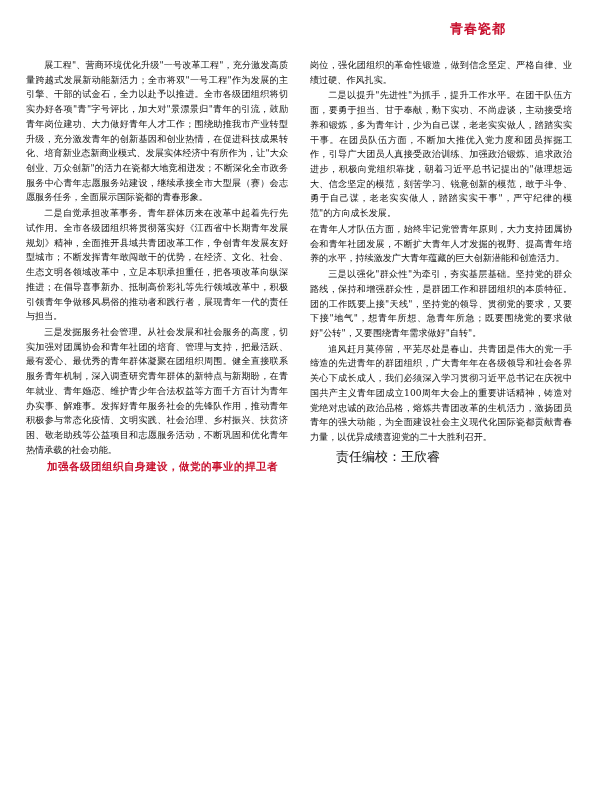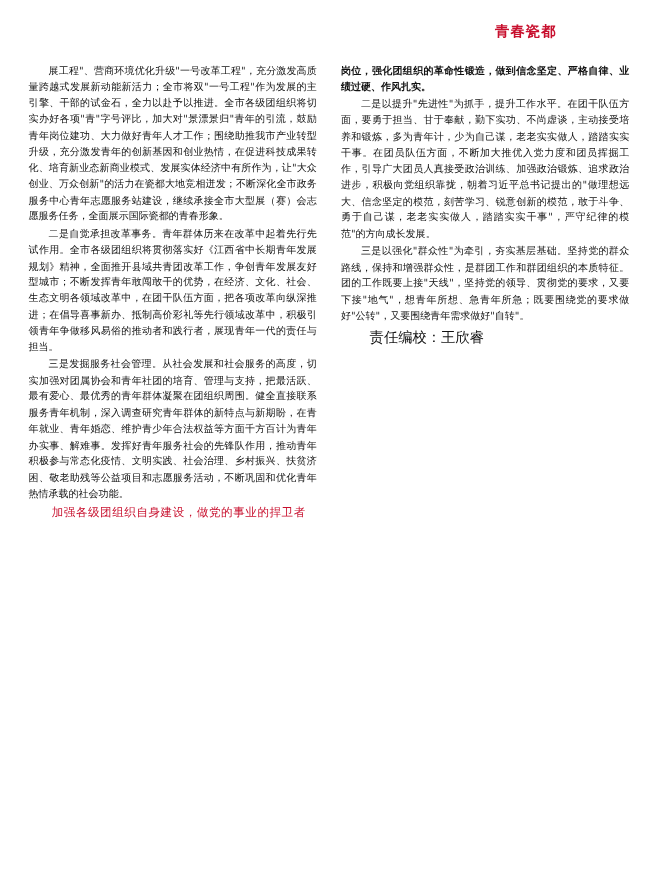--- a/index.html
+++ b/index.html
@@ -51,26 +51,25 @@
     color: #111;
   }
   .col p {
     margin: 0 0 1px 0;
     text-indent: 2em;
     text-align: justify;
     text-justify: inter-ideograph;
   }
   .col p.noindent {
     text-indent: 0;
-    font-weight: bold;
   }
   .section-head {
     color: #c8102e;
     font-family: "DejaVu Serif", "Liberation Serif", serif;
-    font-weight: normal;
+    font-weight: bold;
     font-size: 10.5px;
     text-align: center;
     margin: 12px 0 8px 0;
     letter-spacing: 0.5px;
     text-indent: 0;
   }
   .byline {
     text-align: right;
     font-size: 8.6px;
     margin-top: 10px;
@@ -90,26 +89,28 @@
 <body>
 
 <div class="page">
 
   <div class="masthead">青春瓷都</div>
 
   <div class="columns">
 
     <div class="col">
       <p>展工程"、营商环境优化升级"一号改革工程"，充分激发高质量跨越式发展新动能新活力；全市将双"一号工程"作为发展的主引擎、干部的试金石，全力以赴予以推进。全市各级团组织将切实办好各项"青"字号评比，加大对"景漂景归"青年的引流，鼓励青年岗位建功、大力做好青年人才工作；围绕助推我市产业转型升级，充分激发青年的创新基因和创业热情，在促进科技成果转化、培育新业态新商业模式、发展实体经济中有所作为，让"大众创业、万众创新"的活力在瓷都大地竞相迸发；不断深化全市政务服务中心青年志愿服务站建设，继续承接全市大型展（赛）会志愿服务任务，全面展示国际瓷都的青春形象。</p>
-      <p>二是自觉承担改革事务。青年群体历来在改革中起着先行先试作用。全市各级团组织将贯彻落实好《江西省中长期青年发展规划》精神，全面推开县域共青团改革工作，争创青年发展友好型城市；不断发挥青年敢闯敢干的优势，在经济、文化、社会、生态文明各领域改革中，在团干队伍方面，把各项改革向纵深推进；在倡导喜事新办、抵制高价彩礼等先行领域改革中，积极引领青年争做移风易俗的推动者和践行者，展现青年一代的责任与担当。</p>
+      <p>二是自觉承担改革事务。青年群体历来在改革中起着先行先试作用。全市各级团组织将贯彻落实好《江西省中长期青年发展规划》精神，全面推开县域共青团改革工作，争创青年发展友好型城市；不断发挥青年敢闯敢干的优势，在经济、文化、社会、生态文明各领域改革中，立足本职承担重任，把各项改革向纵深推进；在倡导喜事新办、抵制高价彩礼等先行领域改革中，积极引领青年争做移风易俗的推动者和践行者，展现青年一代的责任与担当。</p>
       <p>三是发掘服务社会管理。从社会发展和社会服务的高度，切实加强对团属协会和青年社团的培育、管理与支持，把最活跃、最有爱心、最优秀的青年群体凝聚在团组织周围。健全直接联系服务青年机制，深入调查研究青年群体的新特点与新期盼，在青年就业、青年婚恋、维护青少年合法权益等方面千方百计为青年办实事、解难事。发挥好青年服务社会的先锋队作用，推动青年积极参与常态化疫情、文明实践、社会治理、乡村振兴、扶贫济困、敬老助残等公益项目和志愿服务活动，不断巩固和优化青年热情承载的社会功能。</p>
       <p class="section-head">加强各级团组织自身建设，做党的事业的捍卫者</p>
     </div>
 
     <div class="col">
       <p class="noindent">岗位，强化团组织的革命性锻造，做到信念坚定、严格自律、业绩过硬、作风扎实。</p>
       <p>二是以提升"先进性"为抓手，提升工作水平。在团干队伍方面，要勇于担当、甘于奉献，勤下实功、不尚虚谈，主动接受培养和锻炼，多为青年计，少为自己谋，老老实实做人，踏踏实实干事。在团员队伍方面，不断加大推优入党力度和团员挥掘工作，引导广大团员人真接受政治训练、加强政治锻炼、追求政治进步，积极向党组织靠拢，朝着习近平总书记提出的"做理想远大、信念坚定的模范，刻苦学习、锐意创新的模范，敢于斗争、勇于自己谋，老老实实做人，踏踏实实干事"，严守纪律的模范"的方向成长发展。</p>
+      <p class="noindent">在青年人才队伍方面，始终牢记党管青年原则，大力支持团属协会和青年社团发展，不断扩大青年人才发掘的视野、提高青年培养的水平，持续激发广大青年蕴藏的巨大创新潜能和创造活力。</p>
       <p>三是以强化"群众性"为牵引，夯实基层基础。坚持党的群众路线，保持和增强群众性，是群团工作和群团组织的本质特征。团的工作既要上接"天线"，坚持党的领导、贯彻党的要求，又要下接"地气"，想青年所想、急青年所急；既要围绕党的要求做好"公转"，又要围绕青年需求做好"自转"。</p>
+      <p>追风赶月莫停留，平芜尽处是春山。共青团是伟大的党一手缔造的先进青年的群团组织，广大青年年在各级领导和社会各界关心下成长成人，我们必须深入学习贯彻习近平总书记在庆祝中国共产主义青年团成立100周年大会上的重要讲话精神，铸造对党绝对忠诚的政治品格，熔炼共青团改革的生机活力，激扬团员青年的强大动能，为全面建设社会主义现代化国际瓷都贡献青春力量，以优异成绩喜迎党的二十大胜利召开。</p>
       <p class="editor">责任编校：王欣睿</p>
     </div>
 
   </div>
 </div>
 
 </body></html>

